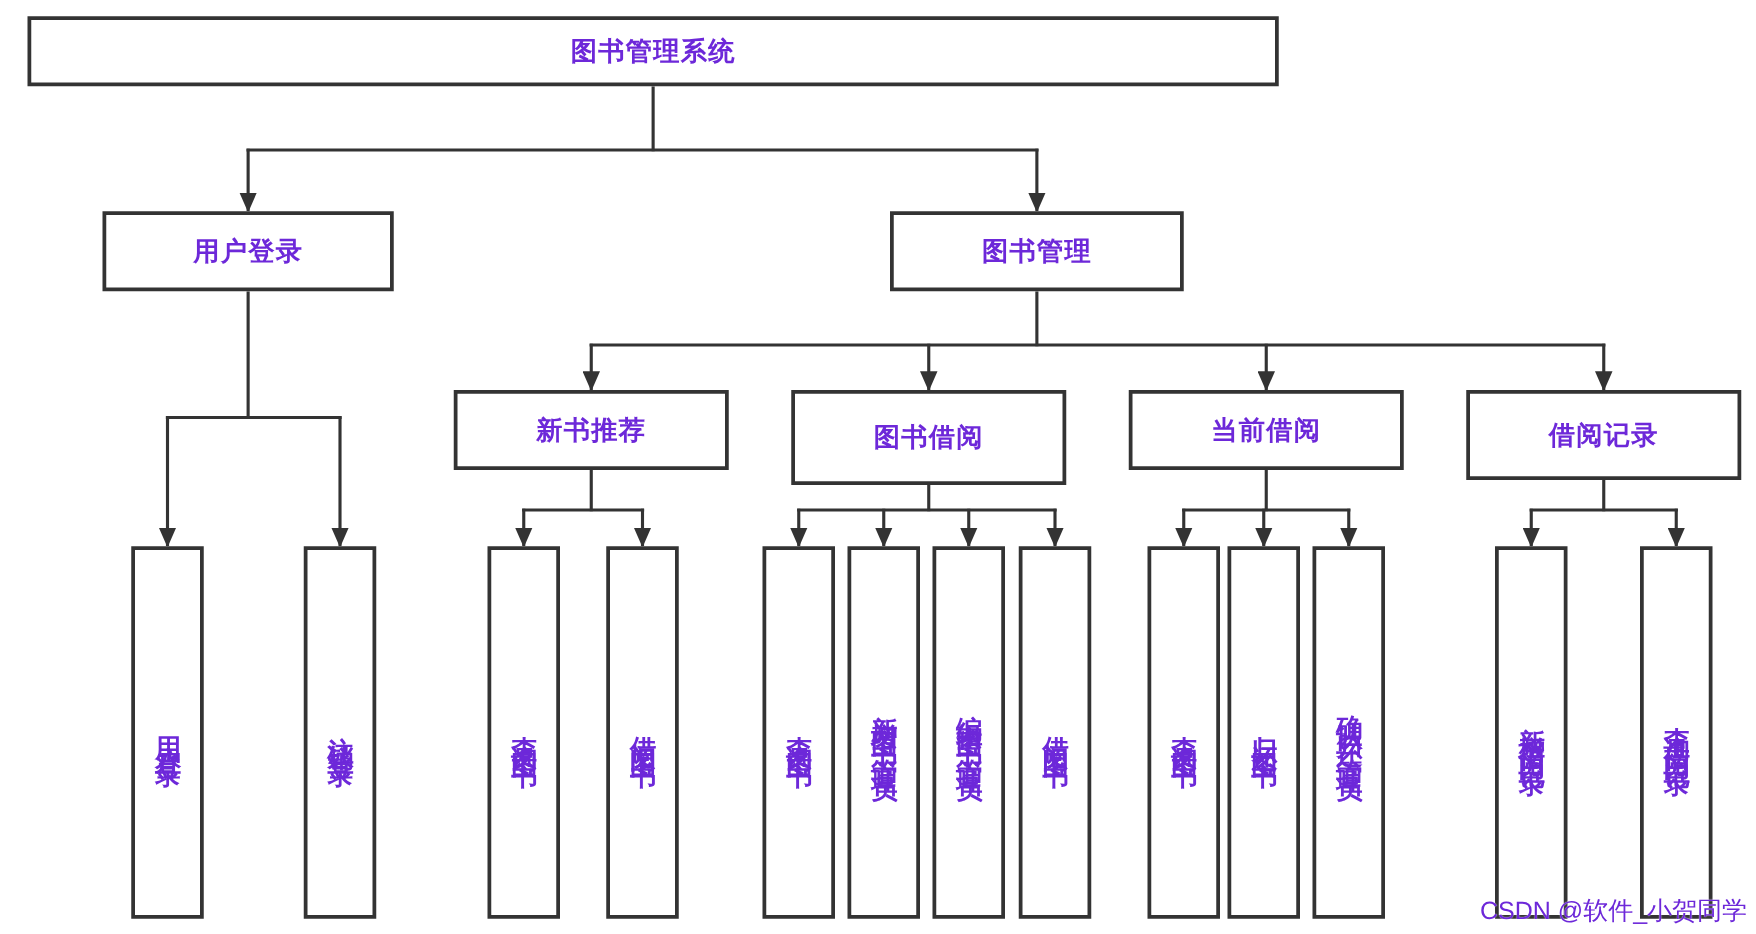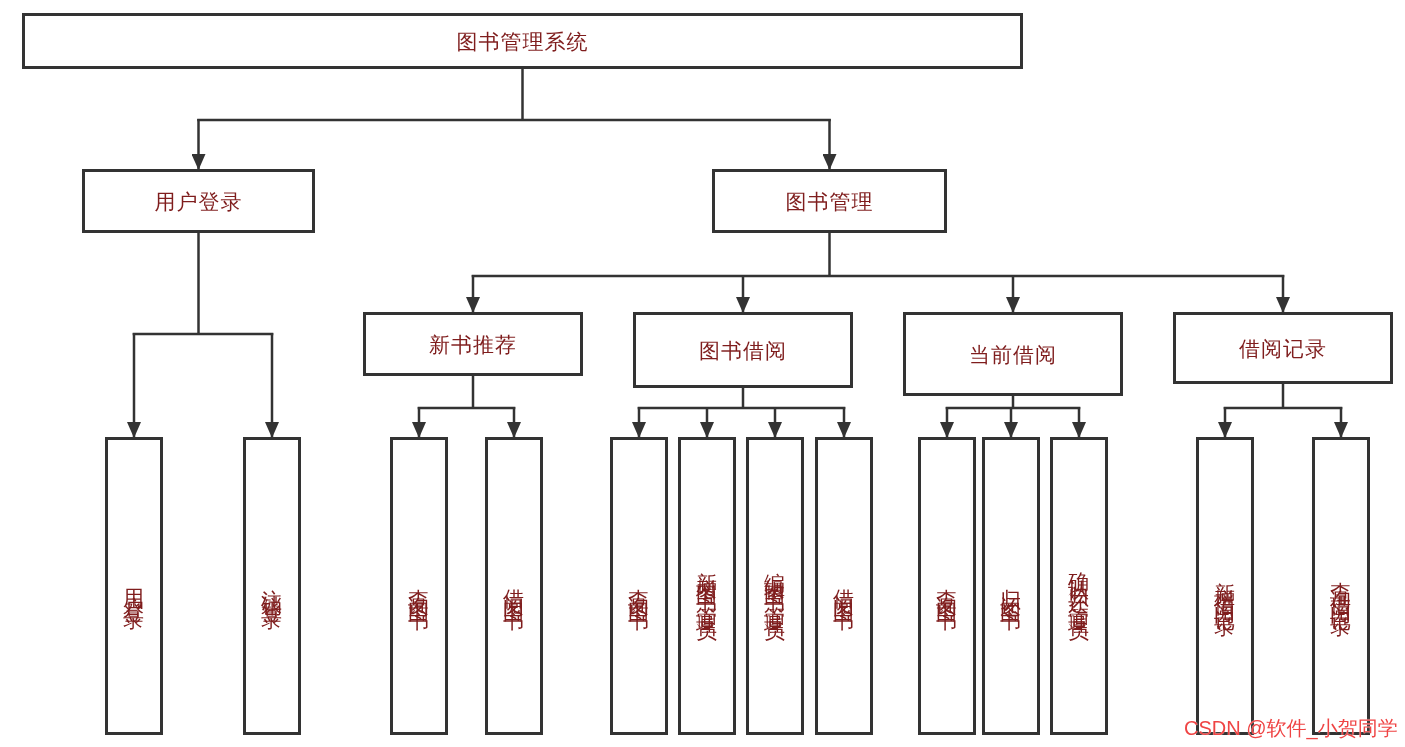--- a/index.html
+++ b/index.html
@@ -19,44 +19,45 @@
     position: absolute;
     left: 0;
     top: 0;
     z-index: 0;
   }
   .box {
     position: absolute;
     box-sizing: border-box;
     border: 3px solid #333333;
     background: #ffffff;
-    color: #7f1d1d;
+    color: #6d28d9;
     display: flex;
     align-items: center;
     justify-content: center;
     z-index: 1;
     line-height: 1;
+    font-weight: bold;
   }
   .h-box {
     font-size: 21px;
     letter-spacing: 1px;
   }
   .v-box {
     writing-mode: vertical-rl;
     text-orientation: mixed;
     font-size: 21px;
     letter-spacing: 7px;
   }
   .watermark {
     position: absolute;
     left: 1184px;
     top: 715px;
     z-index: 5;
     font-size: 20px;
-    color: #ef4444;
+    color: #6d28d9;
     white-space: nowrap;
     text-shadow: 0 0 1px #ffffff;
   }
 </style>
 </head>
 <body>
 
 <div class="canvas">
 
   <svg class="connectors" width="1405" height="747" viewBox="0 0 1405 747">
@@ -109,21 +110,21 @@
     </g>
   </svg>
 
   <div class="box h-box" style="left:22px;top:13px;width:1001px;height:56px">图书管理系统</div>
 
   <div class="box h-box" style="left:82px;top:169px;width:233px;height:64px">用户登录</div>
   <div class="box h-box" style="left:712px;top:169px;width:235px;height:64px">图书管理</div>
 
   <div class="box h-box" style="left:363px;top:312px;width:220px;height:64px">新书推荐</div>
   <div class="box h-box" style="left:633px;top:312px;width:220px;height:76px">图书借阅</div>
-  <div class="box h-box" style="left:903px;top:312px;width:220px;height:84px">当前借阅</div>
+  <div class="box h-box" style="left:903px;top:312px;width:220px;height:64px">当前借阅</div>
   <div class="box h-box" style="left:1173px;top:312px;width:220px;height:72px">借阅记录</div>
 
   <div class="box v-box" style="left:105px;top:437px;width:58px;height:298px">用户登录</div>
   <div class="box v-box" style="left:243px;top:437px;width:58px;height:298px">注销登录</div>
 
   <div class="box v-box" style="left:390px;top:437px;width:58px;height:298px">查询图书</div>
   <div class="box v-box" style="left:485px;top:437px;width:58px;height:298px">借阅图书</div>
 
   <div class="box v-box" style="left:610px;top:437px;width:58px;height:298px">查询图书</div>
   <div class="box v-box" style="left:678px;top:437px;width:58px;height:298px">新增图书（管理员）</div>

